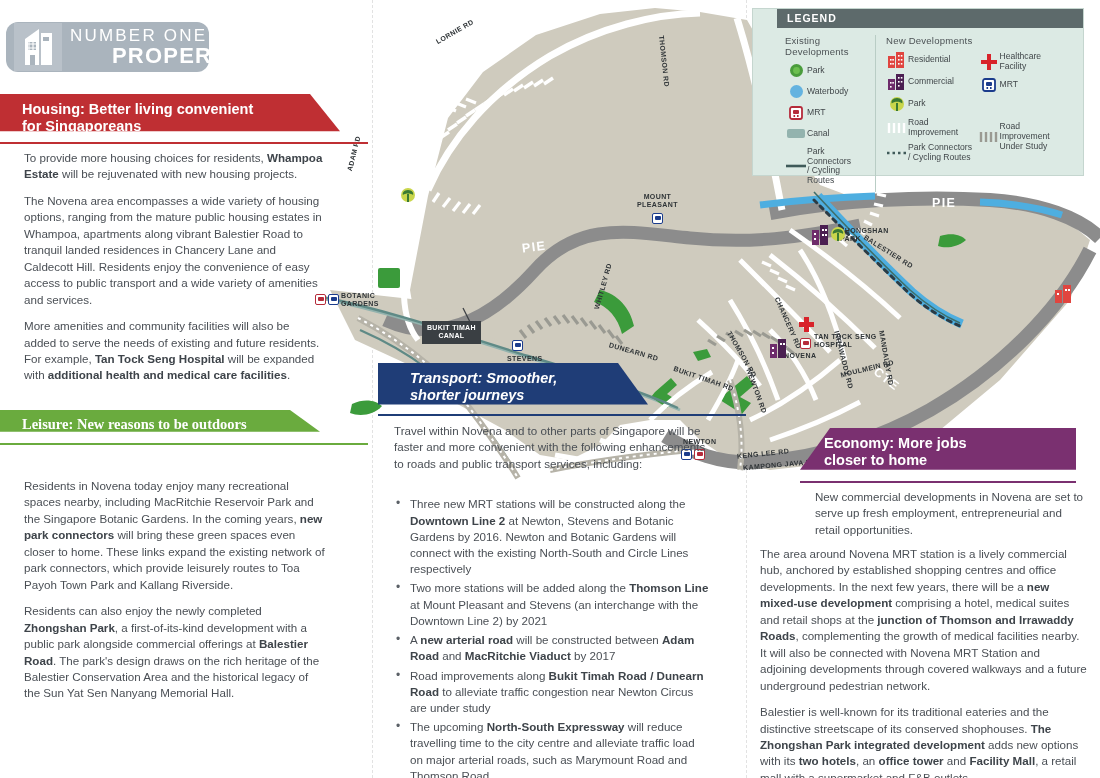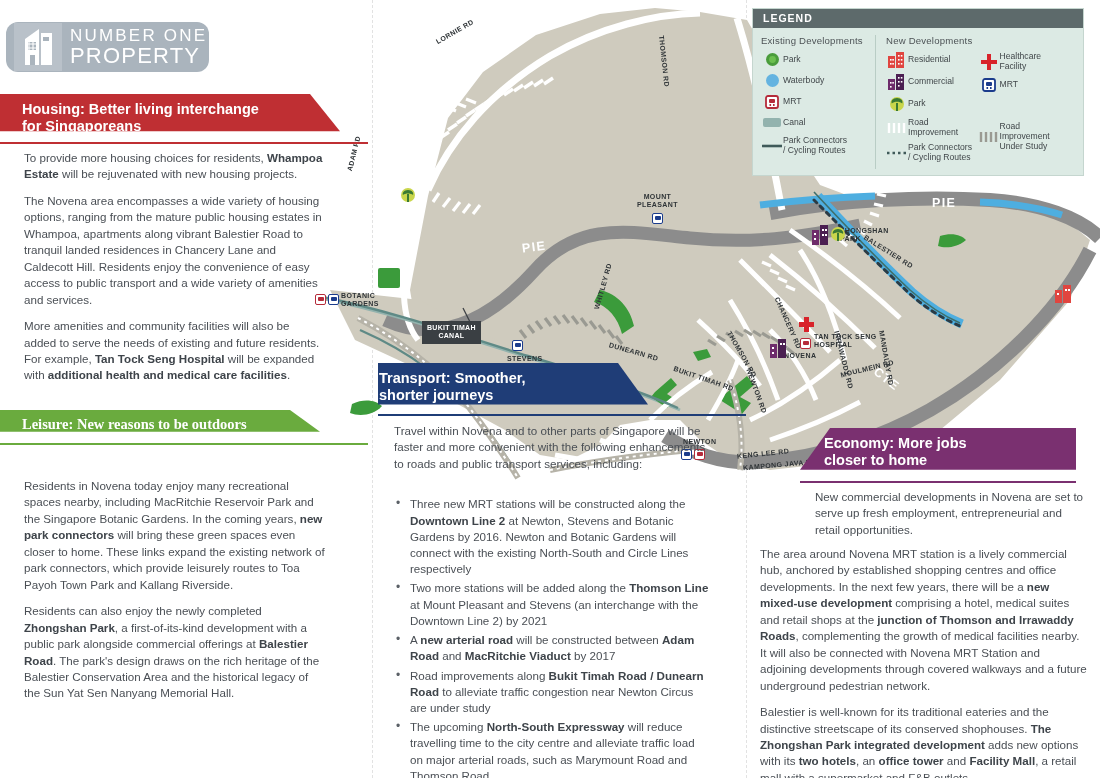--- a/index.html
+++ b/index.html
@@ -28,22 +28,22 @@
   #logo .logo-mark {
     width: 52px; height: 52px; margin-left: 6px;
     position: relative; flex: none;
   }
   #logo .logo-text { margin-left: 6px; line-height: 1; }
   #logo .ln1 {
     color: #fff; font-size: 17px; letter-spacing: 2.2px; font-weight: 400;
     display: block;
   }
   #logo .ln2 {
-    color: #fff; font-size: 22px; letter-spacing: 1.2px; font-weight: 400;
-    display: block; margin-top: 1px;
+    color: #fff; font-size: 22px; letter-spacing: 1.2px; font-weight: 700;
+    display: block; margin-top: 1px; margin-left: 42px;
   }
 
   
   .banner { position: absolute; }
   .banner .bar {
     position: relative; color: #fff; font-weight: 700;
     padding: 7px 22px 8px 22px; line-height: 1.17;
     font-size: 14.5px;
   }
   .banner .bar-shape {
@@ -69,21 +69,21 @@
     line-height: 1.4;
   }
   ul.bullets li:before {
     content: "\2022"; position: absolute; left: 2px; top: -1px;
     color: #5b6066; font-size: 12px;
   }
 
   
   #legend {
     position: absolute; left: 752px; top: 8px; width: 332px; height: 168px;
-    background: #dceae4; border: 1px solid #c5d6cf;
+    background: #dceae4; border: 1px solid #c5d6cf; padding-left: 24px;
   }
   #legend .legend-title {
     background: #5d6a6b; color: #fff; font-weight: 700; font-size: 10.5px;
     letter-spacing: 1px; padding: 3px 0 3px 10px; height: 19px;
   }
   #legend .legend-cols { display: flex; padding: 7px 8px 0 8px; }
   #legend .lcol-head {
     font-size: 9.6px; color: #4d5356; font-weight: 400; margin-bottom: 6px;
     letter-spacing: .2px;
   }
@@ -597,21 +597,21 @@
       </div>
     </div>
   </div>
 </div>
 
 <div class="banner" style="left:0; top:94px; width:368px;">
   <svg class="bar-shape" viewBox="0 0 368 50" preserveAspectRatio="none">
     <path d="M0 0 H310 L340 38 H0 Z" fill="#bf2f33"></path>
   </svg>
   <div class="bar" style="width:340px;">
-    <span>Housing: Better living interchange</span>
+    <span>Housing: Better living convenient</span>
     <span>for Singaporeans</span>
   </div>
   <div class="underline" style="left:0; top:48px; width:368px; background:#bf2f33;"></div>
 </div>
 
 <div class="body-text" style="left:24px; top:150px; width:300px;">
   <p>To provide more housing choices for residents,
     <b>Whampoa Estate</b> will be rejuvenated with new
     housing projects.</p>
   <p>The Novena area encompasses a wide variety of
@@ -651,21 +651,21 @@
     alongside commercial offerings at <b>Balestier Road</b>. The
     park's design draws on the rich heritage of the Balestier
     Conservation Area and the historical legacy of the Sun Yat
     Sen Nanyang Memorial Hall.</p>
 </div>
 
 <div class="banner" style="left:378px; top:363px; width:368px;">
   <svg class="bar-shape" viewBox="0 0 368 52" preserveAspectRatio="none">
     <path d="M0 0 H240 L270 44 H0 Z" fill="#1f3d77"></path>
   </svg>
-  <div class="bar" style="width:270px; padding-left:1px;">
+  <div class="bar" style="width:270px; padding-left:32px;font-style:italic;">
     <span>Transport: Smoother,</span>
     <span>shorter journeys</span>
   </div>
   <div class="underline" style="left:0; top:51px; width:368px; background:#1f3d77;"></div>
 </div>
 
 <div class="body-text" style="left:394px; top:423px; width:316px;">
   <p style="margin-bottom:24px;">Travel within Novena and to other parts of
     Singapore will be faster and more convenient
     with the following enhancements to roads and public

